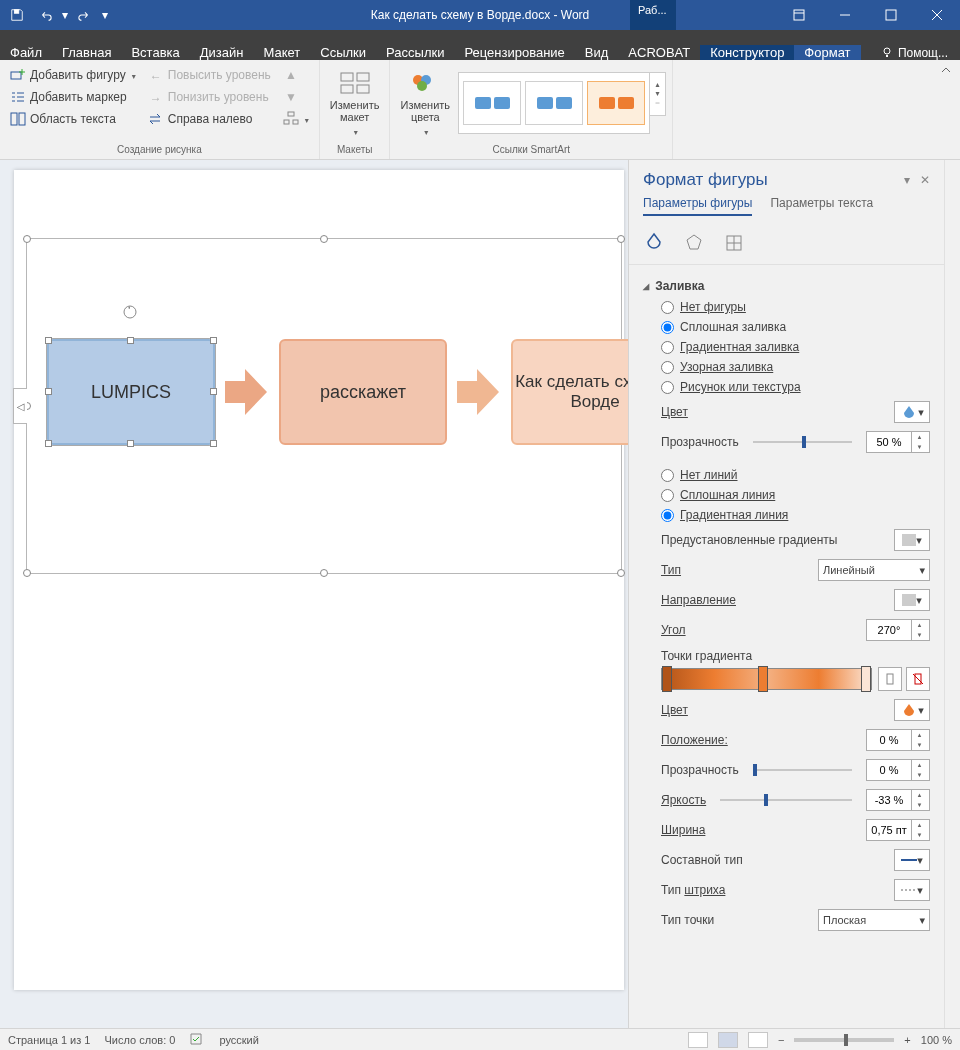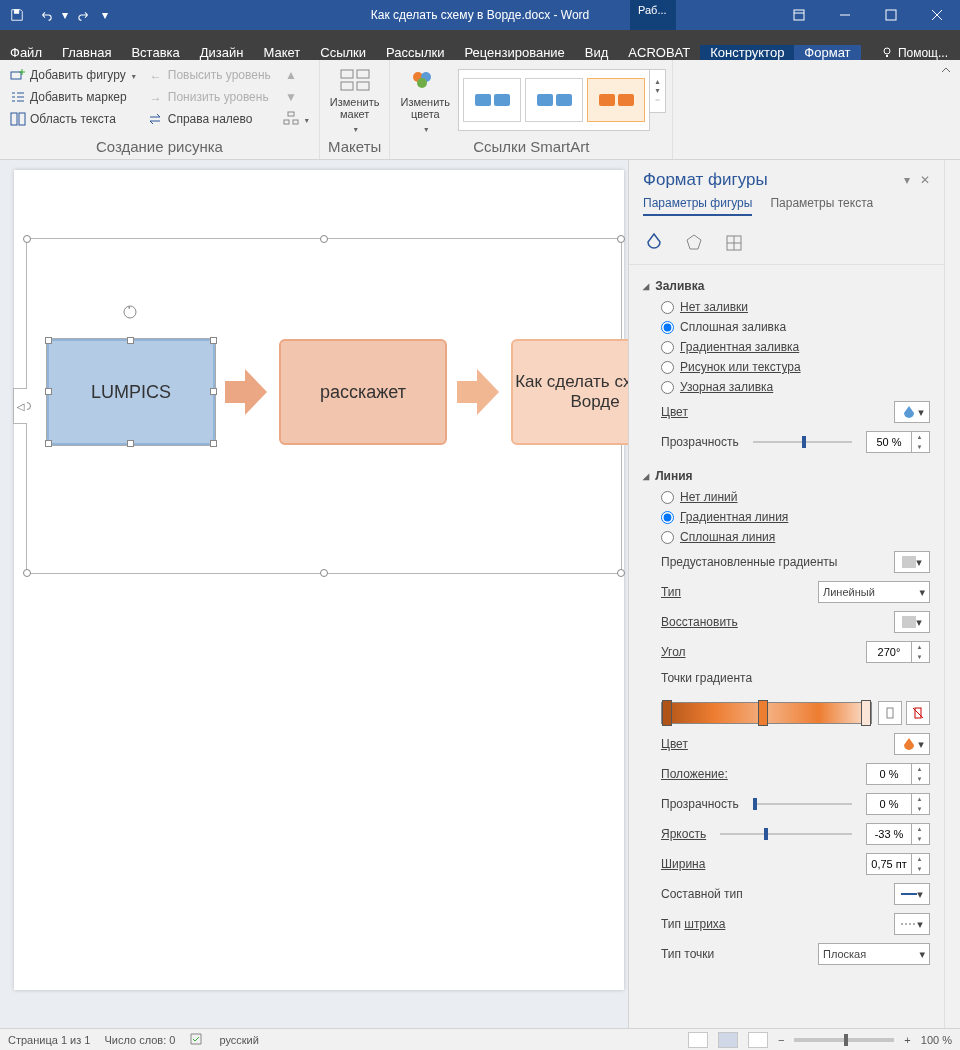--- a/index.html
+++ b/index.html
@@ -20,21 +20,21 @@
 
 .menubar { height: 30px; background: #404040; display: flex; align-items: flex-end; }
 .menu-tab { padding: 0 10px; display: flex; align-items: center; color: #fff; font-size: 13px; cursor: pointer; white-space: nowrap; }
 .menu-tab.active { background: #124078; }
 .menu-tab.format { background: #2b579a; }
 .help-tab { margin-left: auto; display: flex; align-items: center; padding: 0 12px; color: #fff; gap: 4px; }
 
 
 .ribbon { height: 100px; background: #f1f1f1; border-bottom: 1px solid #d4d4d4; display: flex; }
 .ribbon-group { border-right: 1px solid #e1e1e1; padding: 4px 6px 0; display: flex; flex-direction: column; }
-.group-label { text-align: center; font-size: 15px; color: #666; padding: 2px 0 4px; margin-top: auto; }
+.group-label { text-align: center; font-size: 10px; color: #666; padding: 2px 0 4px; margin-top: auto; }
 .rg-body { display: flex; gap: 4px; flex: 1; }
 .rg-col { display: flex; flex-direction: column; }
 .small-btn { display: flex; align-items: center; gap: 4px; padding: 2px 4px; height: 22px; font-size: 12px; cursor: pointer; white-space: nowrap; }
 .small-btn.disabled { color: #b0b0b0; }
 .small-btn .ico { width: 16px; height: 16px; display: flex; align-items: center; justify-content: center; }
 .large-btn { display: flex; flex-direction: column; align-items: center; justify-content: center; padding: 2px 4px; cursor: pointer; font-size: 11px; text-align: center; gap: 2px; }
 .large-btn .ico { width: 32px; height: 28px; display: flex; align-items: center; justify-content: center; }
 .arrow-down::after { content: "▾"; font-size: 8px; margin-left: 2px; color: #666; }
 
 
@@ -385,37 +385,37 @@
             <path d="M11 4v14M4 11h14" stroke="#888"></path>
           </svg></div>
     </div>
     <div class="pane-body">
       <div class="pane-section">
         <div class="section-title">
             <span>Заливка</span>
           </div>
         <label class="radio-row">
             <input type="radio" name="fill" style="">
-            <span><u>Нет заливки</u></span>
+            <span><u>Нет фигуры</u></span>
           </label>
         <label class="radio-row">
             <input type="radio" name="fill" checked="" style="">
             <span>Сплошная заливка</span>
           </label>
         <label class="radio-row">
             <input type="radio" name="fill" style="">
             <span><u>Градиентная заливка</u></span>
           </label>
         <label class="radio-row">
             <input type="radio" name="fill" style="">
+            <span><u>Узорная заливка</u></span>
+          </label>
+        <label class="radio-row">
+            <input type="radio" name="fill" style="">
             <span><u>Рисунок или текстура</u></span>
-          </label>
-        <label class="radio-row">
-            <input type="radio" name="fill" style="">
-            <span><u>Узорная заливка</u></span>
           </label>
         <div class="prop-row">
           <span class="lbl"><u>Цвет</u></span>
           <div class="dropdown-ctrl small"><svg width="18" height="14">
                 <path d="M9 1l5 7a5 5 0 1 1-10 0z" fill="#5b9bd5"></path>
               </svg>▾</div>
         </div>
         <div class="prop-row">
           <span class="lbl">Прозрачность</span>
           <div class="slider-ctrl">
@@ -426,59 +426,56 @@
               <input value="50 %" style="">
               <div class="spins">
                 <div>▲</div>
                 <div>▼</div>
               </div>
             </div>
         </div>
       </div>
 
       <div class="pane-section">
-        <div class="section-title">
-            <span>Линия</span>
-          </div>
         <label class="radio-row">
             <input type="radio" name="line" style="">
             <span><u>Нет линий</u></span>
           </label>
         <label class="radio-row">
+            <input type="radio" name="line" style="">
+            <span><u>Сплошная линия</u></span>
+          </label>
+        <label class="radio-row">
             <input type="radio" name="line" checked="" style="">
             <span><u>Градиентная линия</u></span>
           </label>
-        <label class="radio-row">
-            <input type="radio" name="line" style="">
-            <span><u>Сплошная линия</u></span>
-          </label>
 
         <div class="prop-row">
             <span class="lbl">Предустановленные градиенты</span>
             <div class="dropdown-ctrl small"><div style="width:14px;height:12px;background:#ccc"></div>▾</div>
           </div>
         <div class="prop-row">
             <span class="lbl"><u>Тип</u></span>
             <div class="dropdown-ctrl"><span>Линейный</span>▾</div>
           </div>
         <div class="prop-row">
-            <span class="lbl"><u>Восстановить</u></span>
+            <span class="lbl"><u>Направление</u></span>
             <div class="dropdown-ctrl small"><div style="width:14px;height:12px;background:#ccc"></div>▾</div>
           </div>
         <div class="prop-row">
             <span class="lbl"><u>Угол</u></span>
             <div class="spinner-ctrl">
               <input value="270°" style="">
               <div class="spins">
                 <div>▲</div>
                 <div>▼</div>
               </div>
             </div>
           </div>
-        <div class="prop-row" style="flex-direction:column;align-items:stretch;gap:16px">
+        <div class="prop-row" style="flex-direction:column;align-items:stretch;gap:4px">
           <span class="lbl">Точки градиента</span>
           <div style="display:flex;gap:6px;align-items:center">
             <div class="gradient-bar">
               <div class="gstop" style="left:0%;background:#b05318"></div>
               <div class="gstop" style="left:46%"></div>
               <div class="gstop" style="left:calc(100% - 10px);background:#fbe5d6"></div>
             </div>
             <div class="grad-btns">
               <div class="gb">
                   <svg width="14" height="14">

